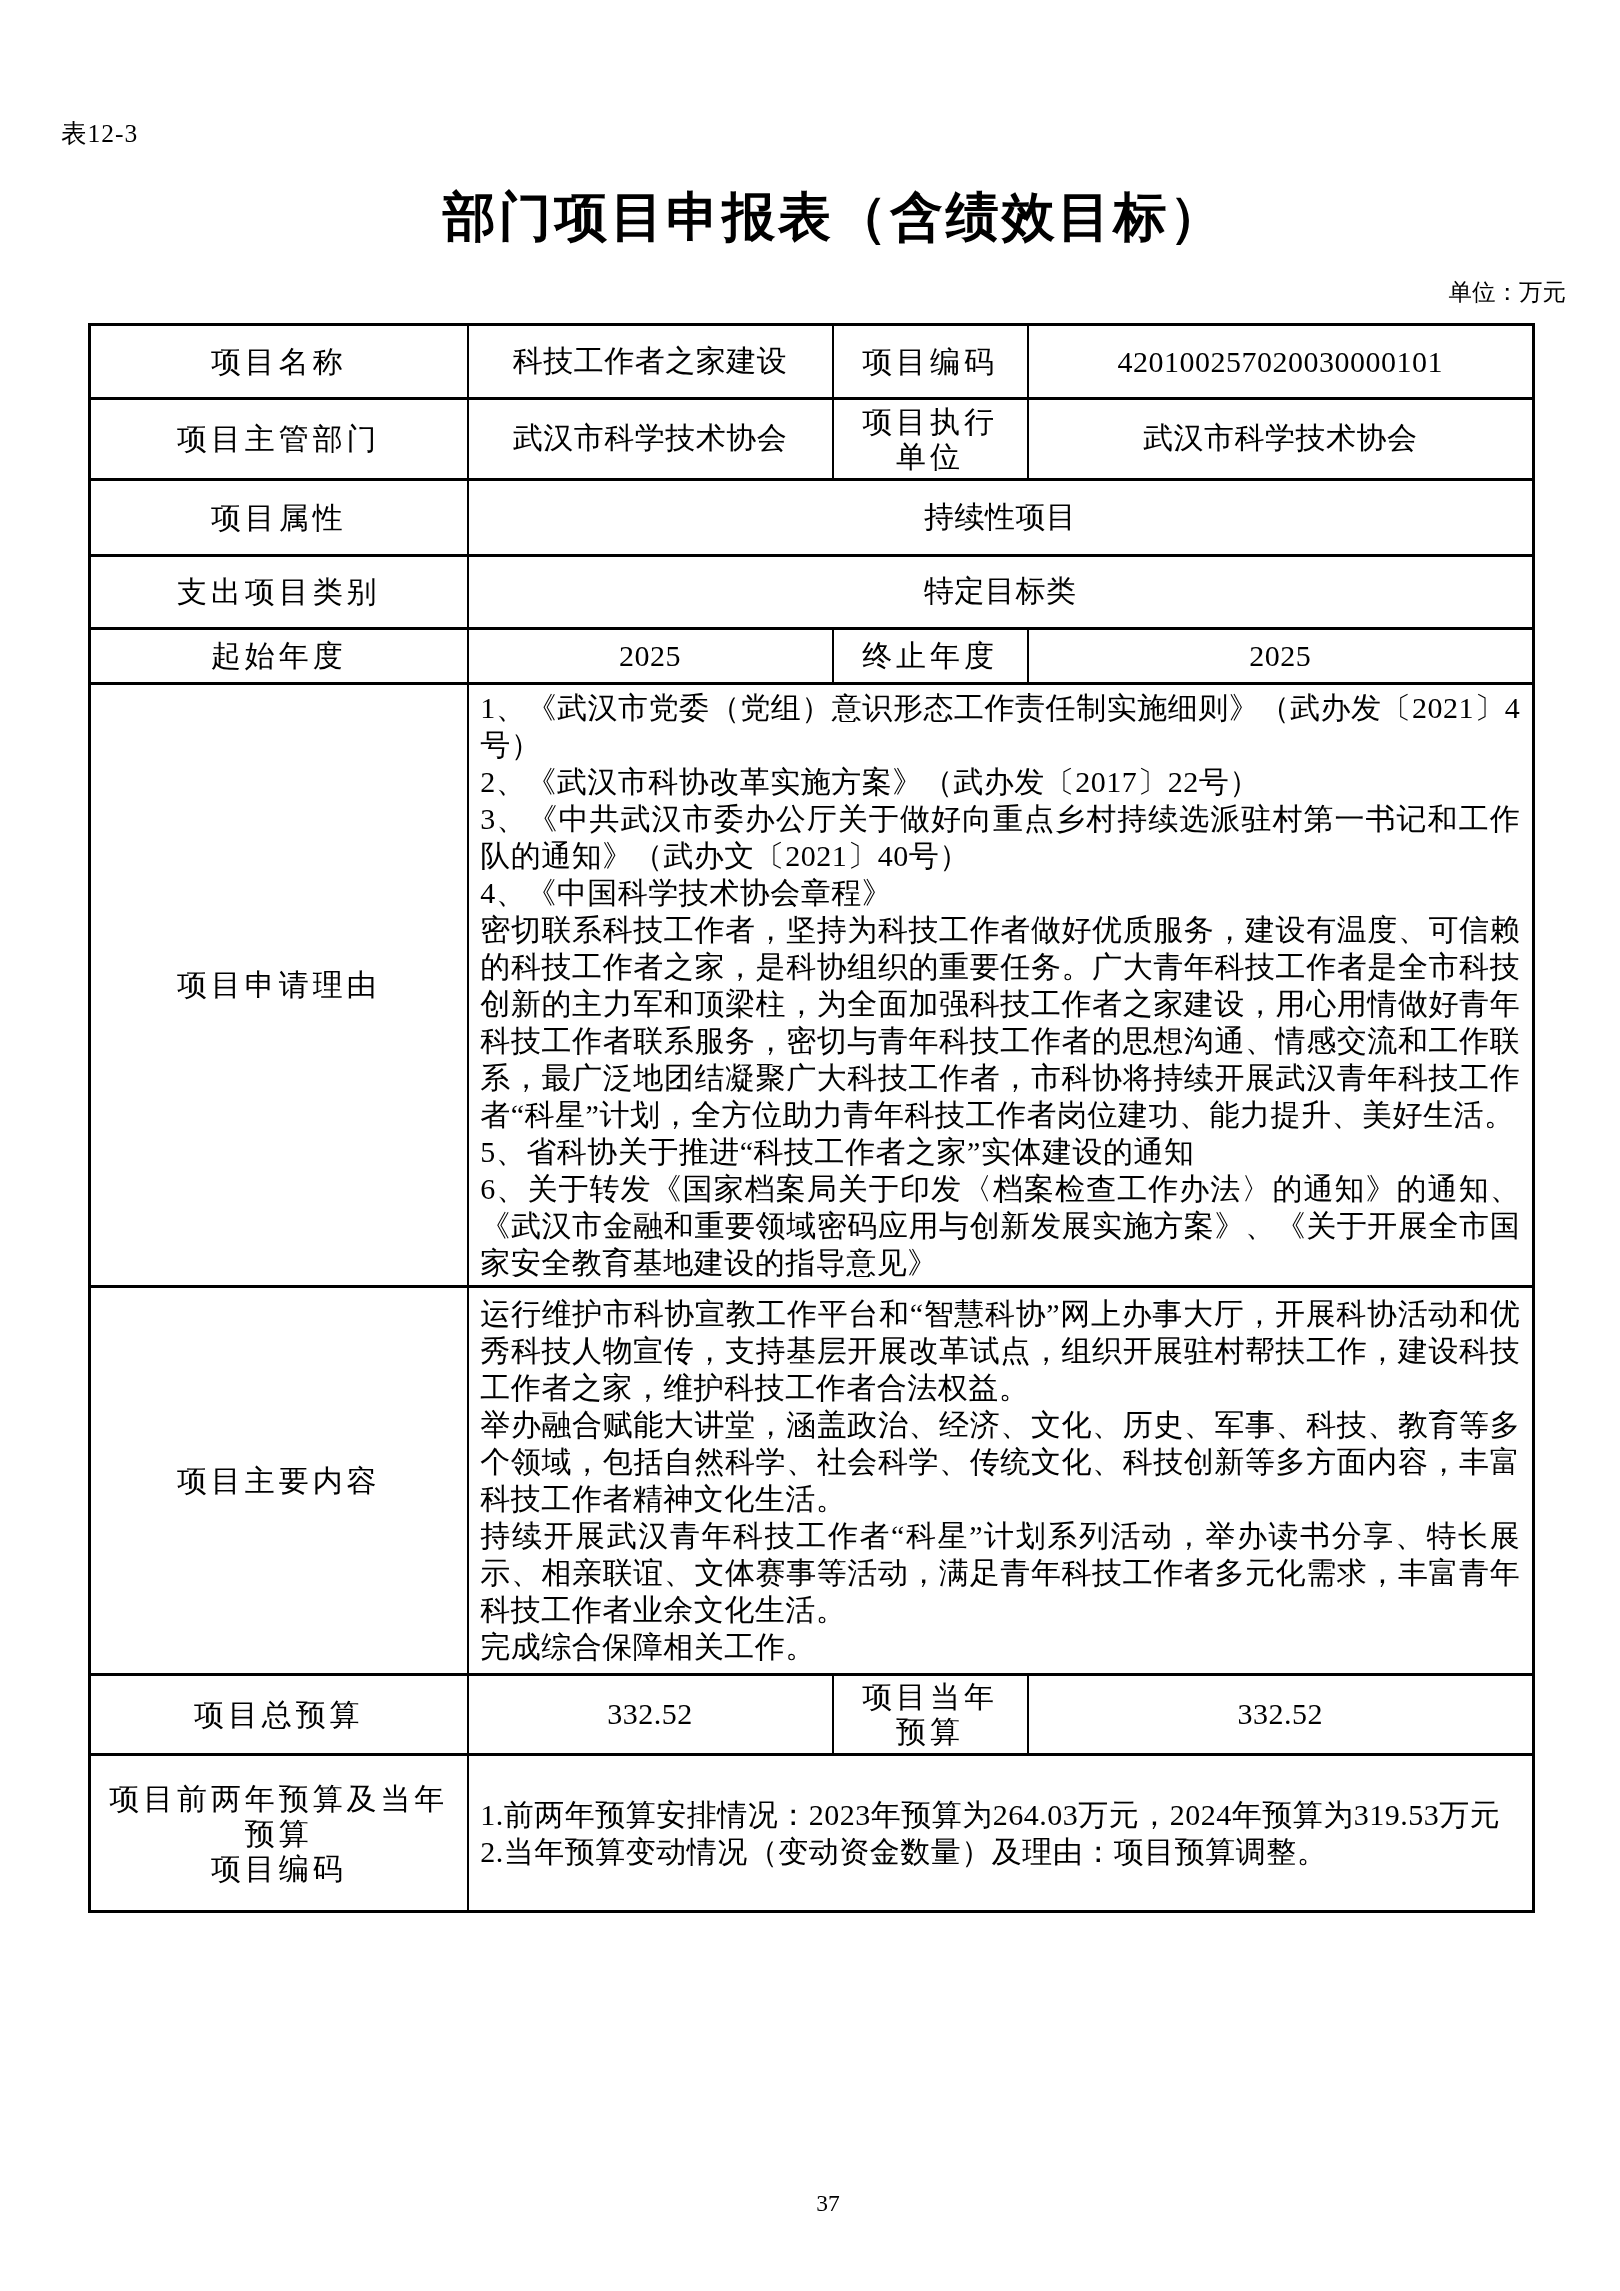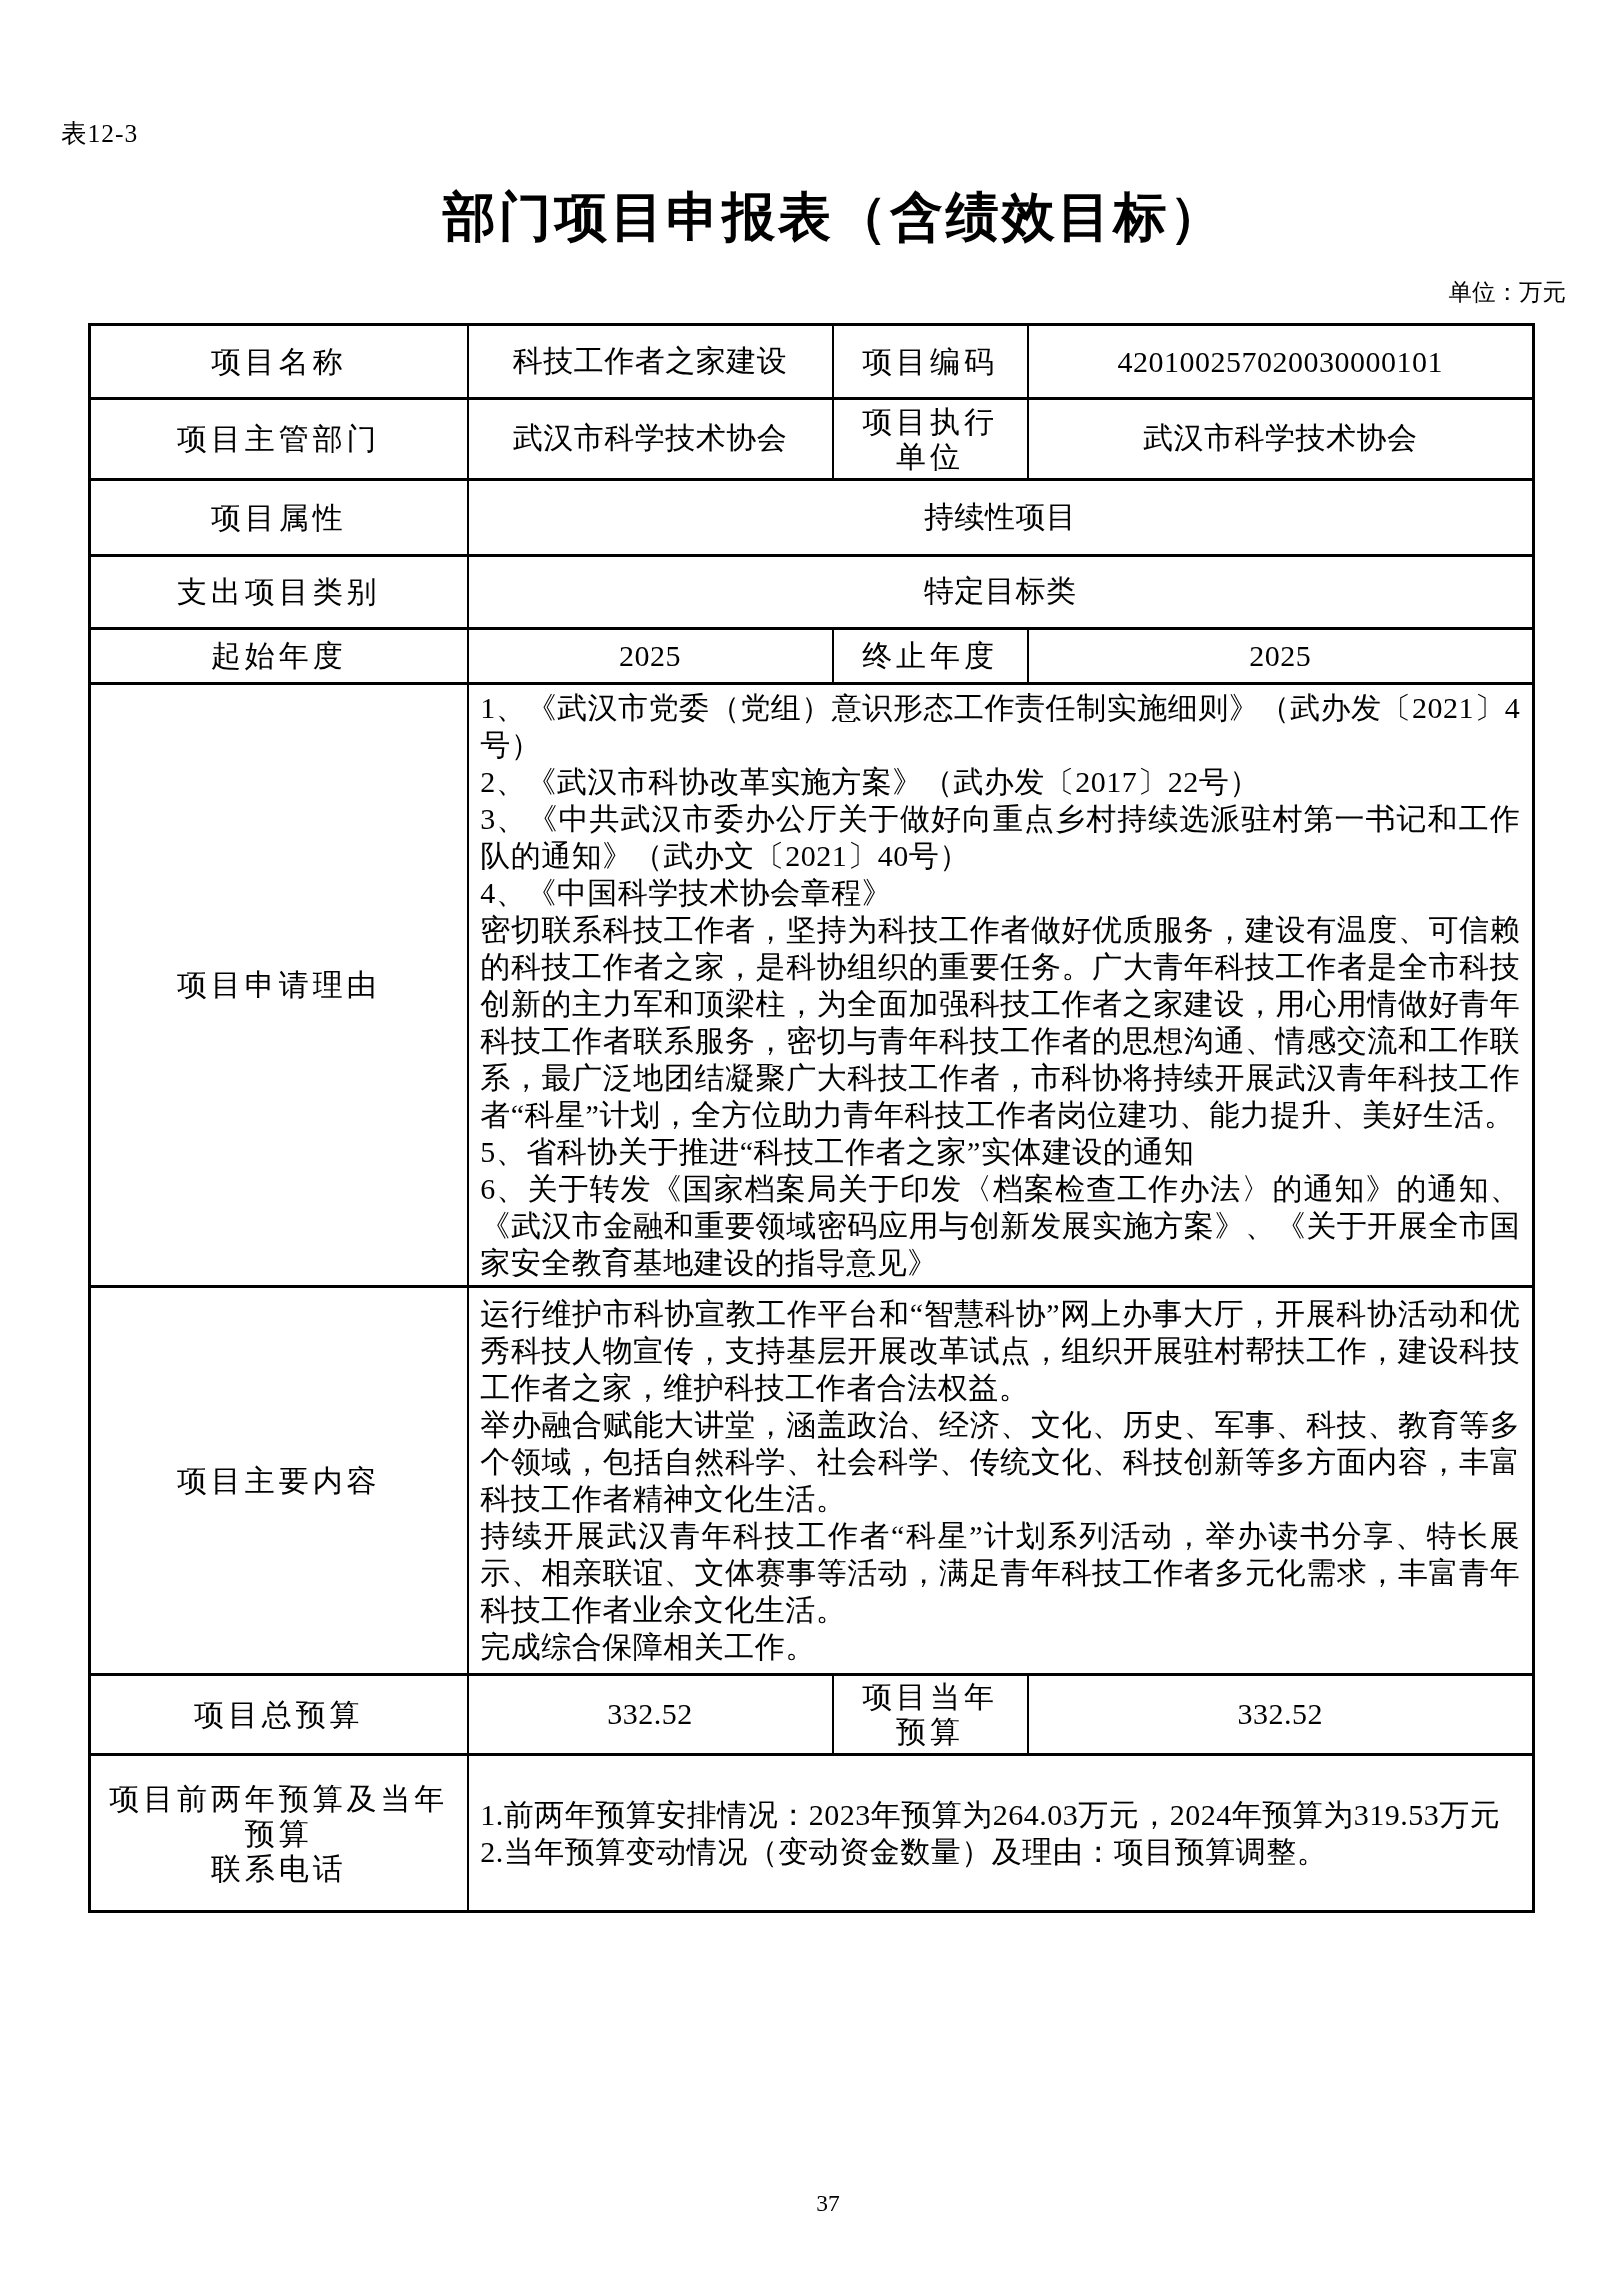--- a/index.html
+++ b/index.html
@@ -137,21 +137,21 @@
 完成综合保障相关工作。</td>
       </tr>
       <tr style="height:74px">
         <td class="lbl">项目总预算</td>
         <td class="val">332.52</td>
         <td class="lbl">项目当年预算</td>
         <td class="val">332.52</td>
       </tr>
       <tr style="height:157px">
         <td class="lbl">项目前两年预算及当年预算
-联系电话</td>
+项目编码</td>
         <td class="longtext" colspan="3">1.前两年预算安排情况：2023年预算为264.03万元，2024年预算为319.53万元
 2.当年预算变动情况（变动资金数量）及理由：项目预算调整。</td>
       </tr>
     </tbody>
   </table>
 
   <div class="page-number">37</div>
 
 </div>
 

